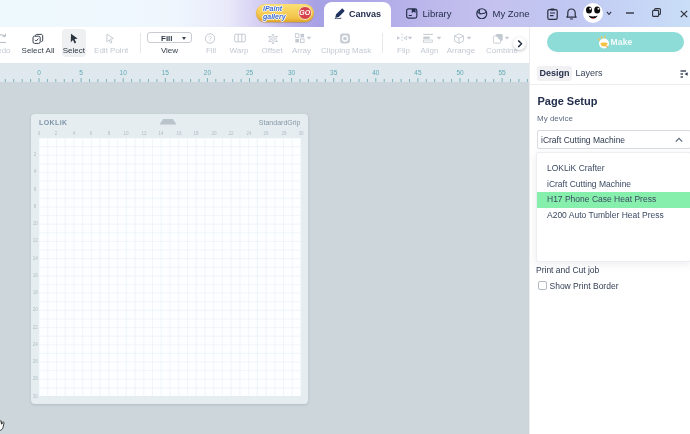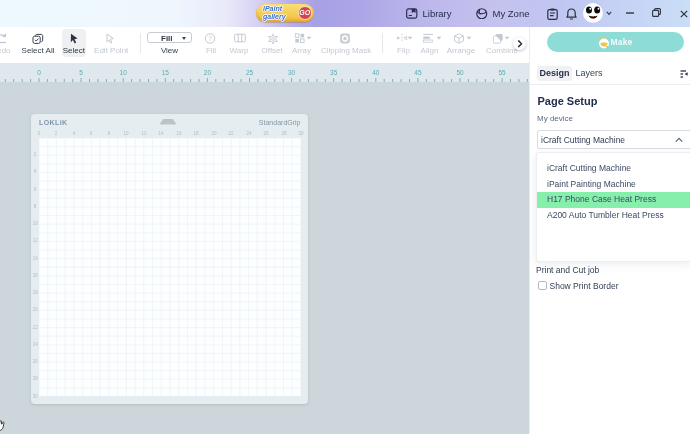--- a/index.html
+++ b/index.html
@@ -391,20 +391,27 @@
         <path d="M5.6 3.9 L8.6 6.75 L5.6 9.6" fill="none" stroke="#2b3542" stroke-width="1.5" stroke-linecap="round" stroke-linejoin="round"></path>
       </svg>
     </div>
   </div>
 
   <div id="topbar">
     <div id="logo">
       <div class="t">iPaint<br>gallery</div>
       <div class="go">GO</div>
     </div>
+    <div id="tab-canvas">
+      <svg width="11" height="11" viewBox="0 0 11 11">
+        <path d="M8.9 0.9 L10.2 2.2 C10.6 2.6 10.6 3.2 10.2 3.6 L4.8 9 L1.9 9.8 C1.5 9.9 1.2 9.6 1.3 9.2 L2.1 6.3 L7.5 0.9 C7.9 0.5 8.5 0.5 8.9 0.9 Z" fill="#20335e"></path>
+        <path d="M1.2 10.6 C3 10.9 5.4 10.8 7 10.2" fill="none" stroke="#20335e" stroke-width="0.9" stroke-linecap="round"></path>
+      </svg>
+      <span>Canvas</span>
+    </div>
     <div class="topitem" style="left:476px">
       <svg width="11.5" height="11.5" viewBox="0 0 12 12">
         <circle cx="6" cy="6" r="5.2" fill="none" stroke="#252f4c" stroke-width="1.2"></circle>
         <path d="M1.4 4.6 C3.5 6.4 8.5 6.4 10.6 4.6 M4 1 C3 3 3 5 4.5 6.8" fill="none" stroke="#252f4c" stroke-width="1.1"></path>
       </svg>
       <span>My Zone</span>
     </div>
     <div class="topitem" style="left:406px">
       <svg width="11.5" height="11" viewBox="0 0 12 11">
         <rect x="0.7" y="0.7" width="10.6" height="9.6" rx="2" fill="none" stroke="#252f4c" stroke-width="1.2"></rect>
@@ -473,22 +480,22 @@
     <div id="paneldiv"></div>
     <div class="ptitle" style="top:68px">Page Setup</div>
     <div class="plabel" style="top:87px">My device</div>
     <div id="devsel">
       <span>iCraft Cutting Machine</span>
       <svg style="position:absolute;right:6.5px;top:6px" width="8" height="6" viewBox="0 0 8 6">
         <path d="M0.8 4.6 L4 1.4 L7.2 4.6" fill="none" stroke="#5b6779" stroke-width="1.2"></path>
       </svg>
     </div>
     <div id="devlist">
+      <div class="opt">LOKLiK Crafter</div>
       <div class="opt">iCraft Cutting Machine</div>
-      <div class="opt">iPaint Painting Machine</div>
       <div class="opt hl">H17 Phone Case Heat Press</div>
       <div class="opt">A200 Auto Tumbler Heat Press</div>
     </div>
     <div id="pcj">Print and Cut job</div>
     <div id="cbx"></div>
     <div id="cbl">Show Print Border</div>
   </div>
 
 </div>
 

